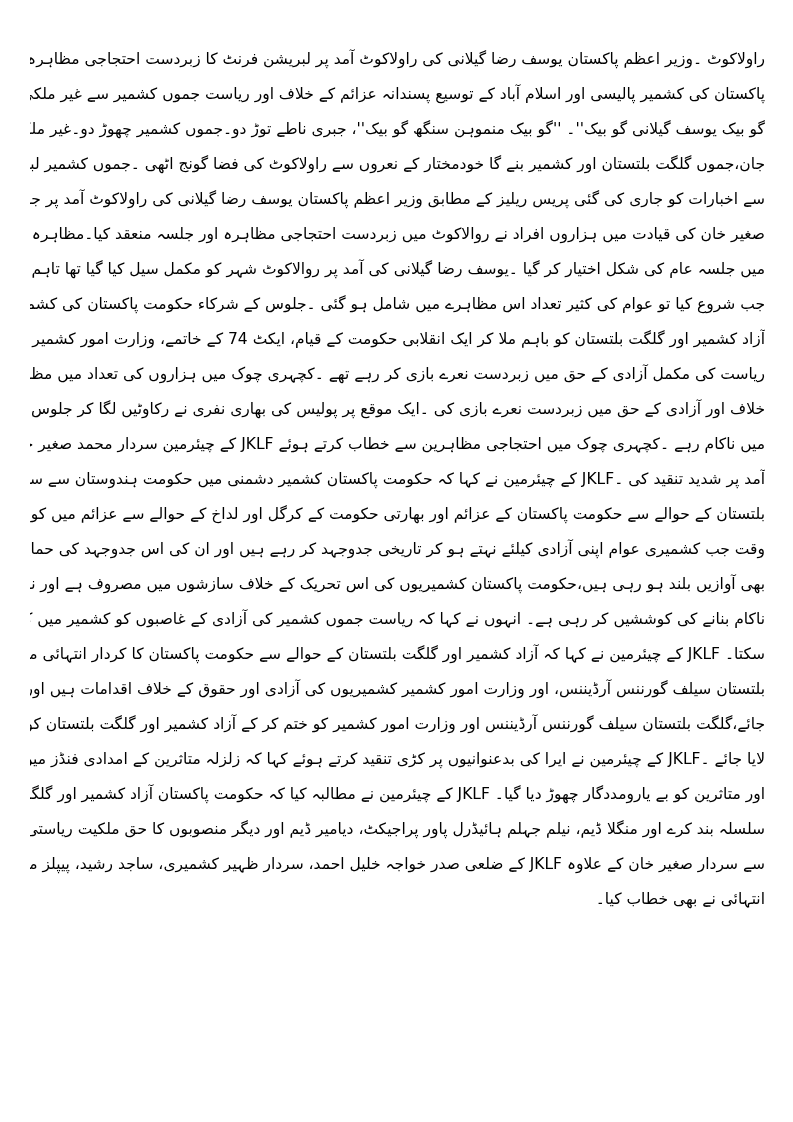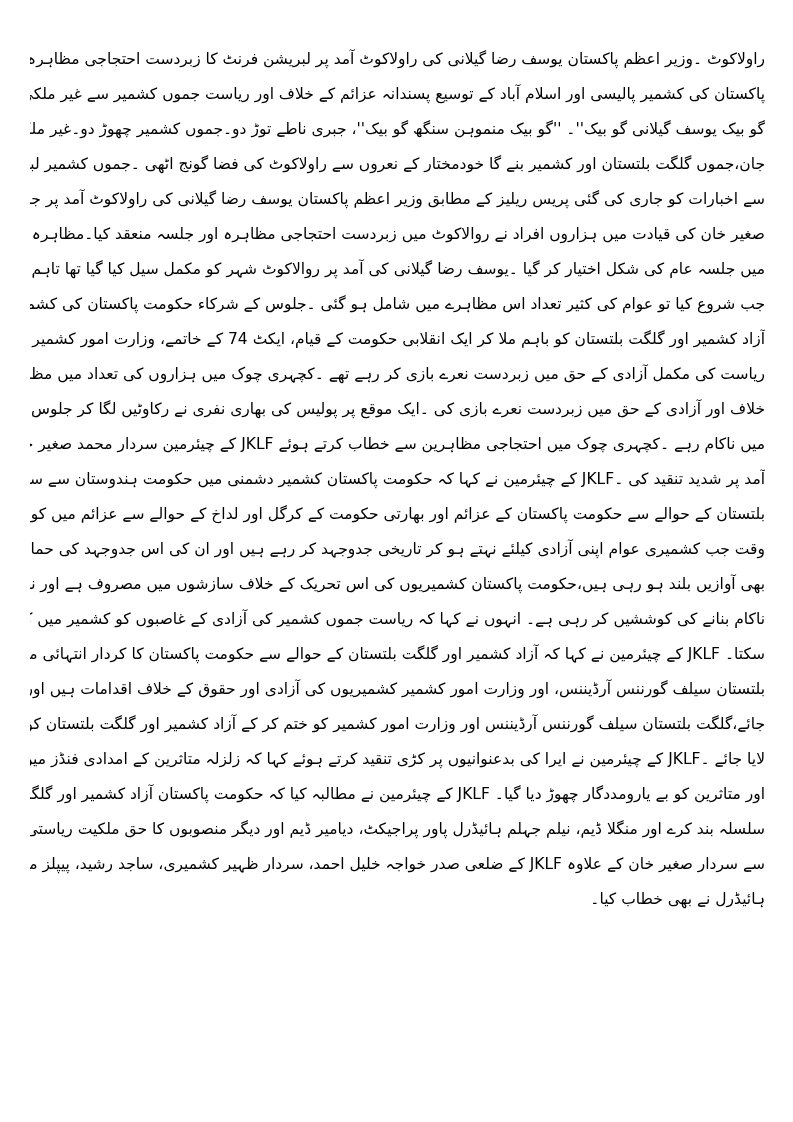--- a/index.html
+++ b/index.html
@@ -63,15 +63,15 @@
     <div class="line">وقت جب کشمیری عوام اپنی آزادی کیلئے نہتے ہو کر تاریخی جدوجہد کر رہے ہیں اور ان کی اس جدوجہد کی حمایت میں بین الاقوامی سطح پر اور اندرون ہندوستان</div>
     <div class="line">بھی آوازیں بلند ہو رہی ہیں،حکومت پاکستان کشمیریوں کی اس تحریک کے خلاف سازشوں میں مصروف ہے اور نام نہاد جہادی گروہوں کے ذریعے تحریک کو</div>
     <div class="line">ناکام بنانے کی کوششیں کر رہی ہے۔ انہوں نے کہا کہ ریاست جموں کشمیر کی آزادی کے غاصبوں کو کشمیر میں کسی بھی جگہ خوش آمدید نہیں کہا جا</div>
     <div class="line">سکتا۔ JKLF کے چیئرمین نے کہا کہ آزاد کشمیر اور گلگت بلتستان کے حوالے سے حکومت پاکستان کا کردار انتہائی منافقانہ اور غاصبانہ ہے۔ ایکٹ 74،گلگت</div>
     <div class="line">بلتستان سیلف گورننس آرڈیننس،  اور وزارت امور کشمیر کشمیریوں کی آزادی اور حقوق کے خلاف اقدامات ہیں اور ہمارا مطالبہ ہے کہ ایکٹ 74،کو ختم کیا</div>
     <div class="line">جائے،گلگت بلتستان سیلف گورننس آرڈیننس اور وزارت امور کشمیر کو ختم کر کے آزاد کشمیر اور گلگت بلتستان کو باہم ملا کر ایک آزاد انقلابی حکومت کا قیام عمل میں</div>
     <div class="line">لایا جائے ۔JKLF کے چیئرمین نے ایرا کی بدعنوانیوں پر کڑی تنقید کرتے ہوئے کہا کہ زلزلہ متاثرین کے امدادی فنڈز میں اربوں روپے کی کرپشن کی گئی</div>
     <div class="line">اور متاثرین کو بے یارومددگار چھوڑ دیا گیا۔ JKLF کے چیئرمین نے مطالبہ کیا کہ حکومت پاکستان آزاد کشمیر اور گلگت بلتستان کے وسائل پر شب خون مارنے کا</div>
     <div class="line">سلسلہ بند کرے اور منگلا ڈیم، نیلم جہلم ہائیڈرل پاور پراجیکٹ، دیامیر ڈیم اور دیگر منصوبوں کا حق ملکیت ریاستی عوام کو منتقل کرے ۔اس احتجاجی مظاہرے</div>
     <div class="line">سے سردار صغیر خان کے علاوہ JKLF کے ضلعی صدر خواجہ خلیل احمد، سردار ظہیر کشمیری، ساجد رشید، پیپلز مسلم لیگ کے سردار عابد حسین، محمد آزاد اور دیگر</div>
-    <div class="line last">ہائیڈرل نے بھی خطاب کیا۔</div>
+    <div class="line last">انتہائی نے بھی خطاب کیا۔</div>
   </div>
 </div>
 
 </body></html>

